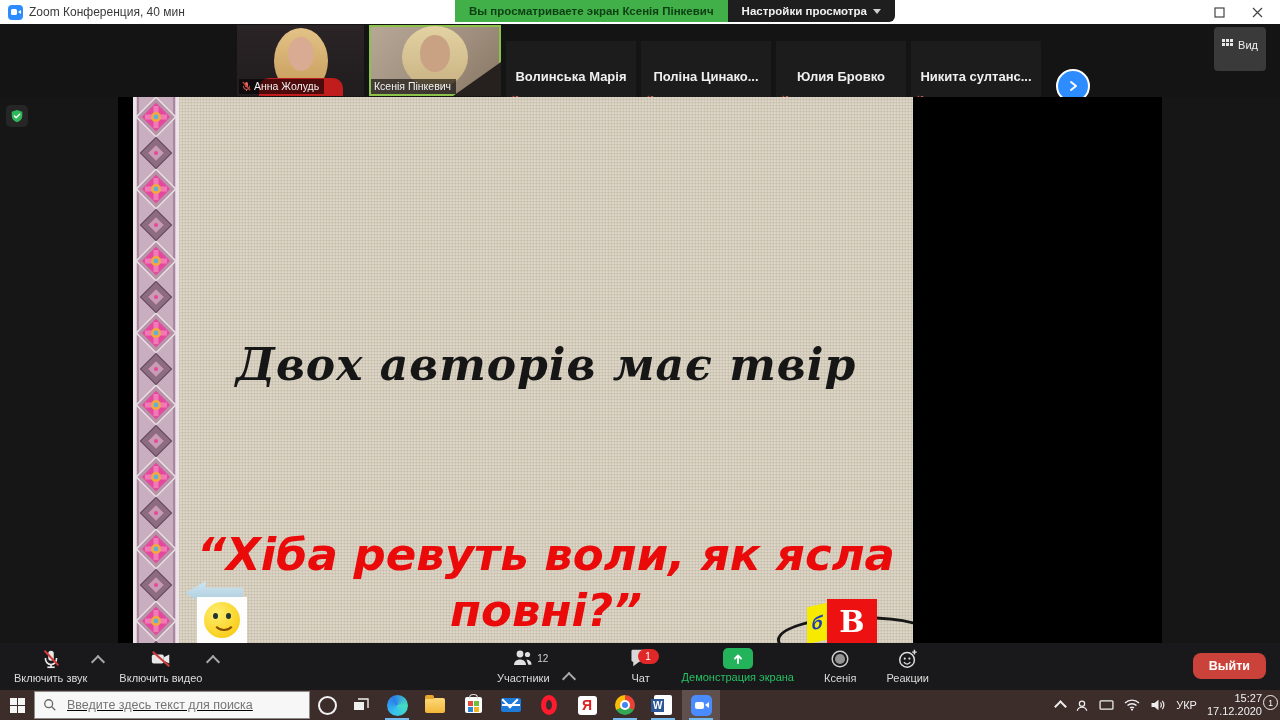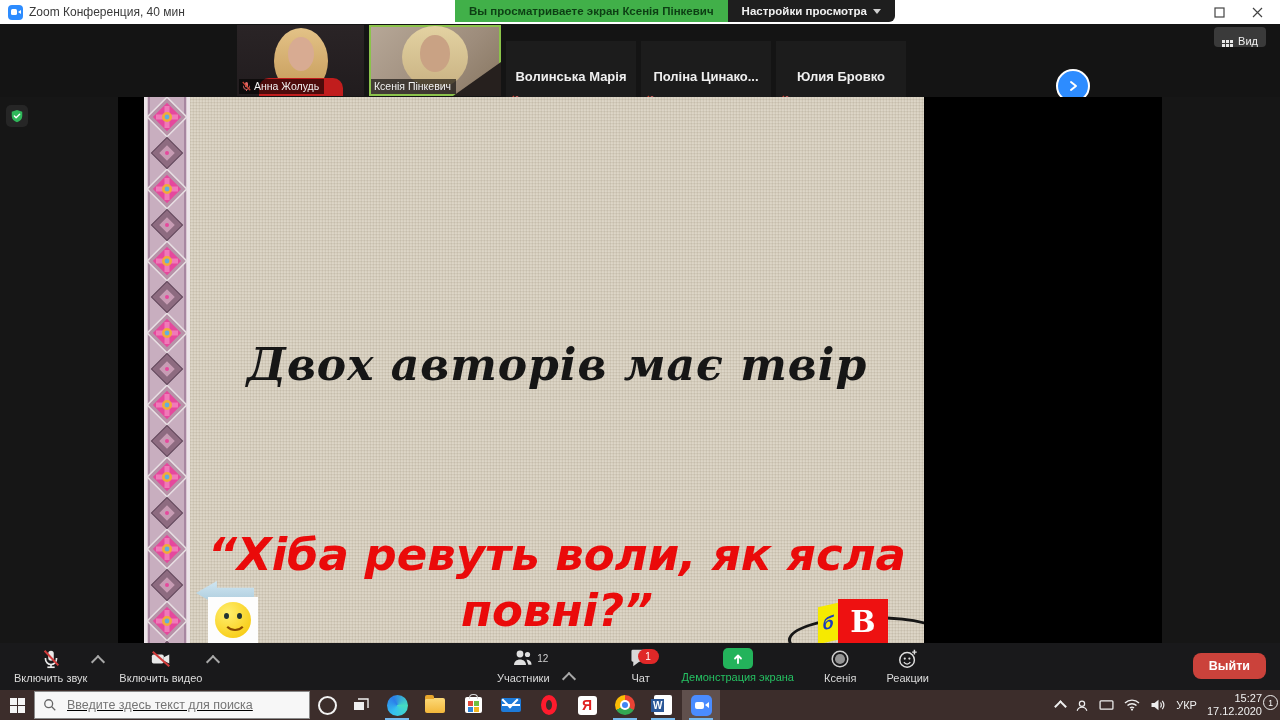--- a/index.html
+++ b/index.html
@@ -33,29 +33,29 @@
   .p-anna{width:127px;background:linear-gradient(180deg,#2a2426 0%,#211c1e 100%);}
   .p-anna .hair{position:absolute;left:50%;top:3px;transform:translateX(-50%);width:54px;height:66px;border-radius:27px/33px;background:linear-gradient(180deg,#e3c287,#c59a58);}
   .p-anna .face{position:absolute;left:50%;top:12px;transform:translateX(-50%);width:26px;height:34px;border-radius:13px/17px;background:#d8ab92;}
   .p-anna .body{position:absolute;left:50%;bottom:0;transform:translateX(-50%);width:84px;height:18px;border-radius:10px 10px 0 0;background:#c11d1d;}
   .p-ksenia{width:132px;background:linear-gradient(135deg,#b7a898 0%,#9d8c7b 60%,#86755f 100%);}
   .p-ksenia .hair{position:absolute;left:50%;top:1px;transform:translateX(-50%);width:66px;height:62px;border-radius:33px/31px;background:linear-gradient(180deg,#e3d2a2,#c9b283);}
   .p-ksenia .face{position:absolute;left:50%;top:10px;transform:translateX(-50%);width:30px;height:37px;border-radius:15px/18px;background:#c9a284;}
   .p-ksenia .shoulder{position:absolute;right:0;bottom:0;width:48px;height:34px;background:#26201e;clip-path:polygon(100% 0,100% 100%,0 100%);}
   .micoff svg{display:block;}
   .next-btn{position:absolute;left:1056px;top:45px;width:30px;height:30px;border-radius:50%;background:#2d8cff;border:2px solid #fff;display:flex;align-items:center;justify-content:center;cursor:pointer;}
-  .view-btn{position:absolute;right:14px;top:3px;height:20px;background:#3a3a3a;border-radius:4px;color:#f0f0f0;font-size:11px;display:flex;align-items:flex-end;gap:5px;padding:0 8px;cursor:pointer;}
+  .view-btn{position:absolute;right:14px;top:3px;height:20px;background:#3a3a3a;border-radius:4px;color:#f0f0f0;font-size:11px;display:flex;align-items:flex-start;gap:5px;padding:12px 8px;cursor:pointer;}
   .grid-ico{display:inline-grid;grid-template-columns:3px 3px 3px;grid-template-rows:3px 3px;gap:1px;}
   .grid-ico i{background:#e8e8e8;}
 
   
   .screen{position:absolute;left:0;top:97px;width:1280px;height:546px;background:#161616;}
   .shared-black{position:absolute;left:118px;top:0;width:1044px;height:546px;background:#000;}
   .shield{position:absolute;left:6px;top:8px;width:22px;height:22px;border-radius:5px;background:#262626;display:flex;align-items:center;justify-content:center;}
-  .slide{position:absolute;left:144px;top:0;width:780px;height:546px;}
+  .slide{position:absolute;left:133px;top:0;width:780px;height:546px;}
   .embroidery{position:absolute;left:0;top:0;width:46px;height:546px;}
   .linen{position:absolute;left:46px;top:0;width:734px;height:546px;overflow:hidden;
     background-color:#d9d1c1;
     background-image:
       repeating-linear-gradient(0deg, rgba(120,108,86,.10) 0 1px, rgba(255,255,255,.06) 1px 2px, transparent 2px 3px),
       repeating-linear-gradient(90deg, rgba(120,108,86,.10) 0 1px, rgba(255,255,255,.06) 1px 2px, transparent 2px 3px);}
   .slide-title{position:absolute;left:0;top:242px;width:100%;text-align:center;font-family:"DejaVu Serif",serif;font-style:italic;font-weight:600;font-size:44px;color:#161616;letter-spacing:1px;}
   .slide-quote{position:absolute;left:0;top:430px;width:100%;text-align:center;font-family:"DejaVu Sans",sans-serif;font-style:italic;font-weight:bold;font-size:45px;line-height:56px;color:#ea0a0a;}
   .deco-back{position:absolute;left:6px;top:484px;width:70px;height:62px;}
   .deco-arrow{position:absolute;left:0;top:0;width:58px;height:24px;background:linear-gradient(180deg,#cfe6f2,#a9c9da);clip-path:polygon(0 50%,36% 0,36% 28%,100% 28%,100% 72%,36% 72%,36% 100%);}
@@ -205,20 +205,31 @@
         <span class="micoff">
           <svg width="10" height="12" viewBox="0 0 12 14">
               <rect x="4" y="1" width="4" height="7" rx="2" fill="#e06a6a"></rect>
               <path d="M2 6v1a4 4 0 0 0 8 0V6" stroke="#e06a6a" fill="none" stroke-width="1.3"></path>
               <line x1="6" y1="11" x2="6" y2="13" stroke="#e06a6a" stroke-width="1.3"></line>
               <line x1="1" y1="1" x2="11" y2="12" stroke="#c43" stroke-width="1.5"></line>
             </svg>
         </span>
       </div>
 
+      <div class="tile blacktile" style="width:130px">
+        <span class="tname">Никита султанс...</span>
+        <span class="micoff">
+          <svg width="10" height="12" viewBox="0 0 12 14">
+              <rect x="4" y="1" width="4" height="7" rx="2" fill="#e06a6a"></rect>
+              <path d="M2 6v1a4 4 0 0 0 8 0V6" stroke="#e06a6a" fill="none" stroke-width="1.3"></path>
+              <line x1="6" y1="11" x2="6" y2="13" stroke="#e06a6a" stroke-width="1.3"></line>
+              <line x1="1" y1="1" x2="11" y2="12" stroke="#c43" stroke-width="1.5"></line>
+            </svg>
+        </span>
+      </div>
     </div>
 
     <div class="next-btn">
       <svg width="12" height="12" viewBox="0 0 12 12">
           <path d="M4 2l5 4-5 4" stroke="#fff" stroke-width="2" fill="none" stroke-linecap="round" stroke-linejoin="round"></path>
         </svg>
     </div>
 
     <div class="view-btn">
       <span class="grid-ico">

